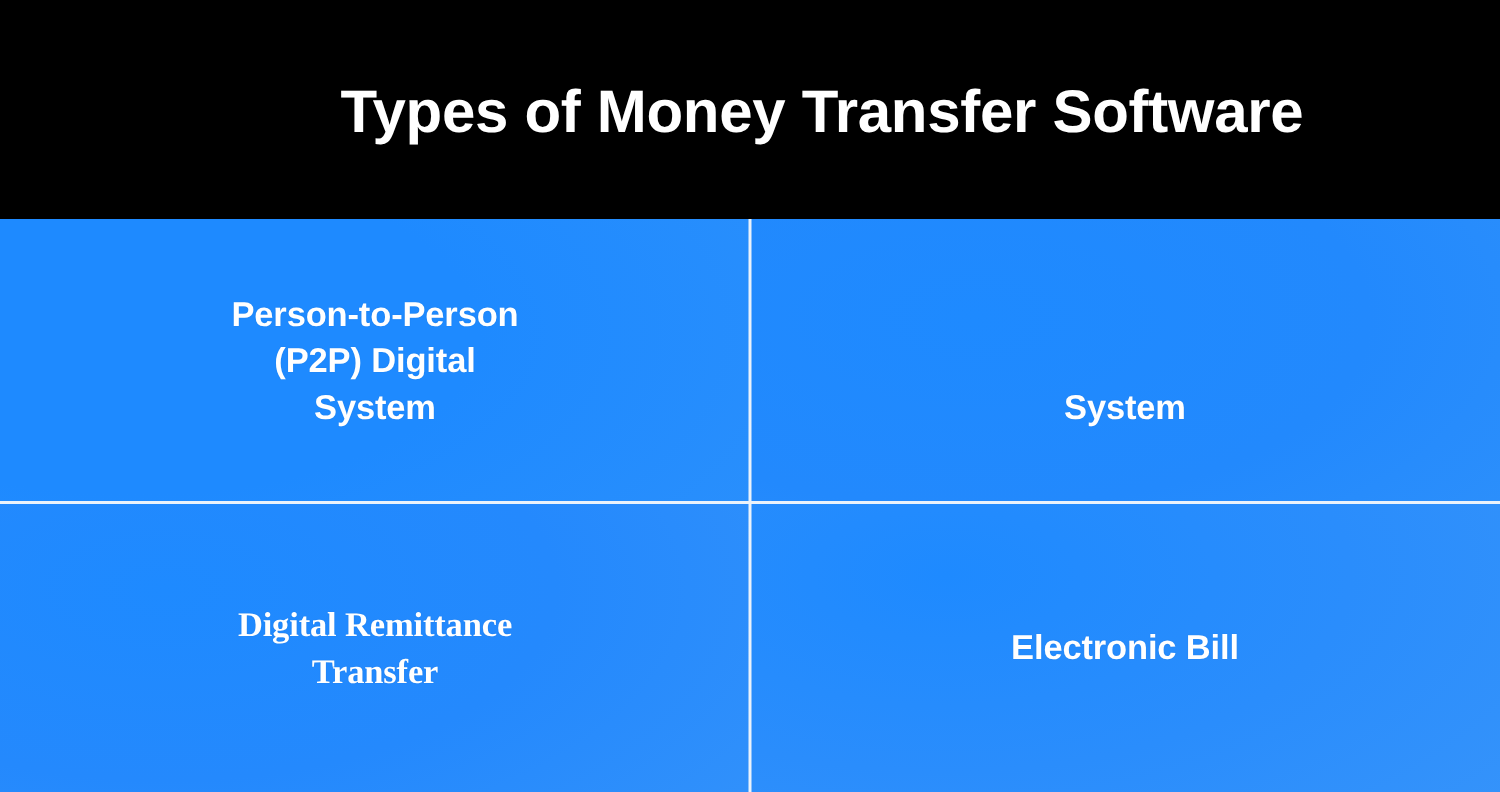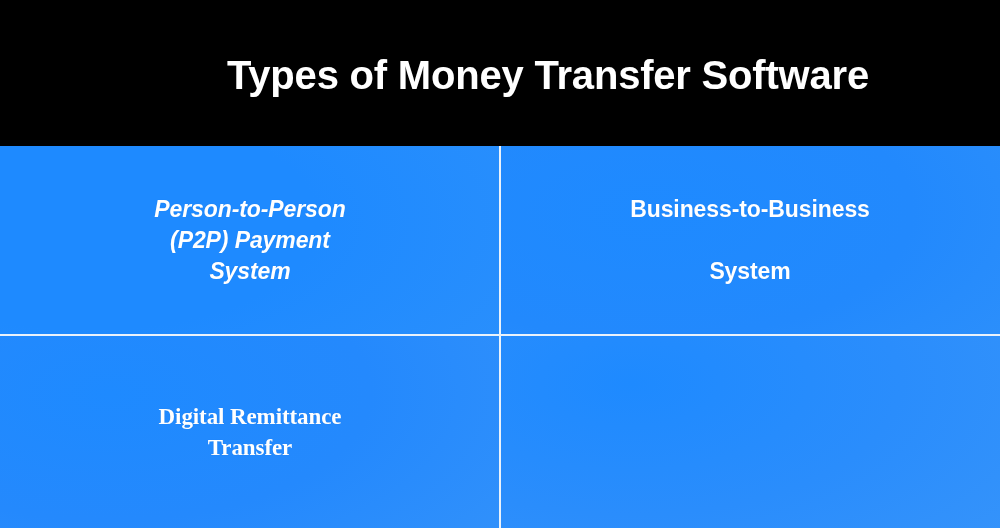--- a/index.html
+++ b/index.html
@@ -68,21 +68,20 @@
     text-align: center;
     letter-spacing: -0.1px;
     padding: 0 26px;
     text-shadow: 0 0 1px rgba(0,0,0,0.10);
   }
 
   
   #cell-p2p {
     background:
       radial-gradient(120% 150% at 18% 40%, #1E8AFF 0%, #1E8AFF 38%, #2E91FB 100%);
-    font-style: italic;
   }
   #cell-b2b {
     background:
       radial-gradient(125% 160% at 30% 35%, #1E8AFF 0%, #2289FD 42%, #3695F9 100%);
   }
   #cell-remittance {
     background:
       radial-gradient(130% 165% at 22% 30%, #1E8AFF 0%, #2489FD 40%, #3A96F9 100%);
     font-family: Liberation Serif, serif;
   }
@@ -118,43 +117,43 @@
 
   <div id="header-band">
     <div id="slide-title">Types of Money Transfer Software</div>
   </div>
 
   <div id="quadrant-grid">
 
     <div class="quadrant" id="cell-p2p">
       <div class="quadrant-label">
         <span>Person-to-Person</span><br>
-        <span>(P2P) Payment</span><br>
+        <span>(P2P) Digital</span><br>
         <span>System</span>
       </div>
     </div>
 
     <div class="quadrant" id="cell-b2b">
       <div class="quadrant-label">
-        <span>Business-to-Business</span><br>
+        <br>
         <br>
         <span>System</span>
       </div>
     </div>
 
     <div class="quadrant" id="cell-remittance">
       <div class="quadrant-label">
         <span>Digital Remittance</span><br>
         <span>Transfer</span>
       </div>
     </div>
 
     <div class="quadrant" id="cell-billpay">
       <div class="quadrant-label">
-        <br>
+        <span>Electronic Bill</span><br>
       </div>
     </div>
 
   </div>
 
   <div id="divider-vertical"></div>
   <div id="divider-horizontal"></div>
 
 </div>
 

